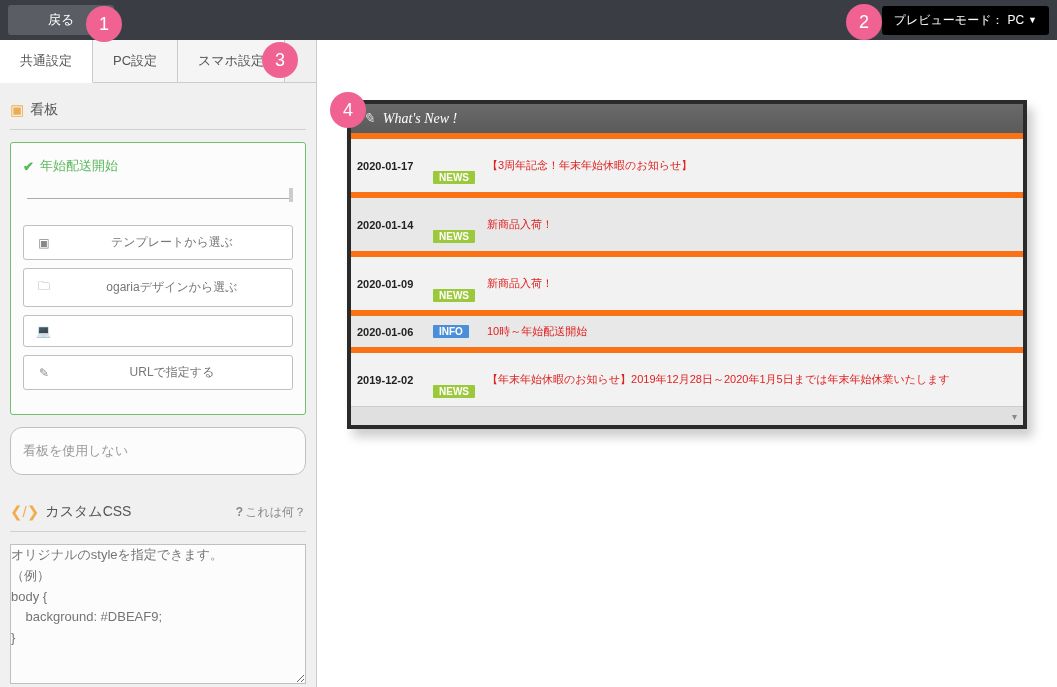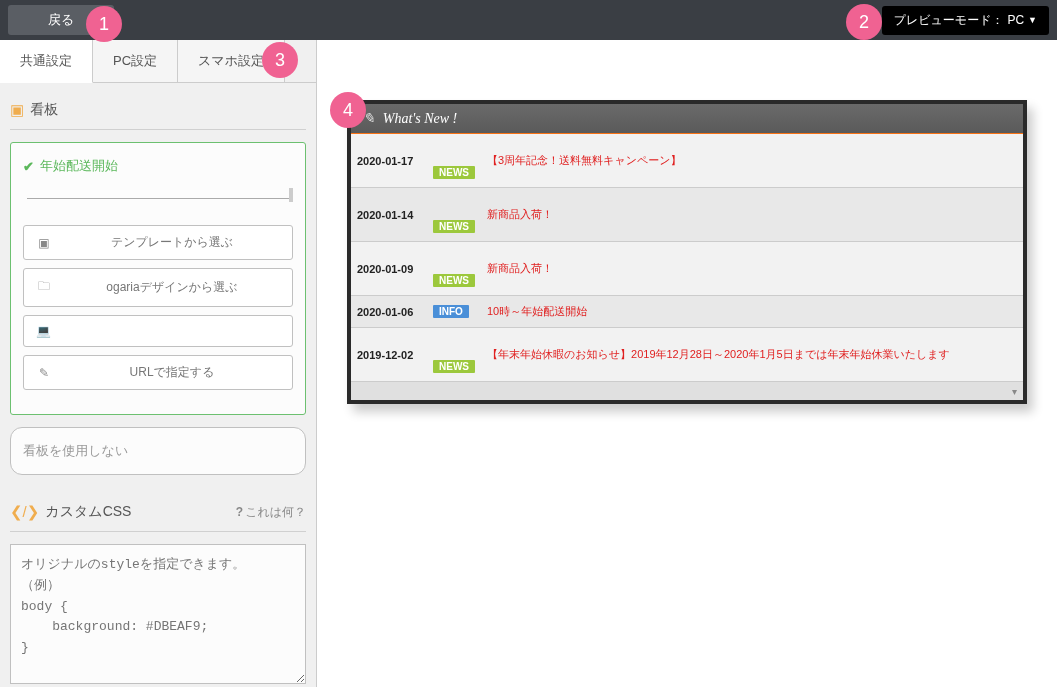--- a/index.html
+++ b/index.html
@@ -33,27 +33,27 @@
 .option-btn { display: flex; align-items: center; gap: 12px; border: 1px solid #c0c0c0; background: #fff; color: #777; font-size: 12px; padding: 8px 12px; border-radius: 3px; width: 100%; margin-bottom: 8px; cursor: pointer; justify-content: flex-start; }
 .option-btn .oi { width: 16px; text-align: center; color: #888; font-size: 12px; }
 .option-btn .lbl { flex: 1; text-align: center; }
 
 .nouse-panel { border: 1px solid #c0c0c0; background: #fcfcfc; border-radius: 12px; padding: 14px 12px; color: #999; font-size: 13px; cursor: pointer; }
 
 .css-section .section-title { justify-content: space-between; }
 .help-link { font-size: 12px; color: #888; cursor: pointer; display: flex; align-items: center; gap: 2px; }
 .help-link .q { font-weight: bold; }
 
-.css-textarea { width: 100%; height: 140px; border: 1px solid #c0c0c0; background: #fcfcfc; color: #999; font-size: 13px; padding: 10px; font-family: Liberation Mono, monospace; resize: vertical; line-height: 1.6; }
+.css-textarea { width: 100%; height: 140px; border: 1px solid #c0c0c0; background: #fcfcfc; color: #999; font-size: 13px; font-family: Liberation Sans, sans-serif; resize: vertical; line-height: 1.6; }
 
 .preview-box { border: 4px solid #2a2a2a; background: #e8e8e8; width: 680px; box-shadow: 6px 8px 10px rgba(0,0,0,0.2); }
 .preview-header { background: linear-gradient(#6a6a6a, #5a5a5a); color: #fff; padding: 6px 12px; display: flex; align-items: center; gap: 8px; font-style: italic; font-family: Georgia, serif; font-size: 14px; }
 .preview-header .ph-icon { opacity: .8; }
 .news-table { width: 100%; border-collapse: collapse; font-size: 11px; }
-.news-table tr { border-top: 1px solid #f97316; border-bottom: 1px solid #ccc; }
+.news-table tr { border-top: 6px solid #f97316; border-bottom: 1px solid #ccc; }
 .news-table td { padding: 8px 6px; vertical-align: middle; }
 .news-table tr:nth-child(odd) { background: #f2f2f2; }
 .news-table tr:nth-child(even) { background: #e8e8e8; }
 .date-cell { width: 76px; font-weight: bold; color: #222; }
 .badge-cell { width: 50px; }
 .badge { display: inline-block; padding: 1px 6px; font-size: 10px; color: #fff; font-weight: bold; border-radius: 1px; }
 .badge.news { background: #9cc83c; margin-top: 24px; }
 .badge.info { background: #4a8fd8; }
 .title-cell { color: #e02020; }
 .preview-scrollhint { height: 18px; background: #e0e0e0; display:flex; justify-content:flex-end; align-items:center; padding-right:6px; color:#888; font-size:10px; }
@@ -136,21 +136,21 @@
     <div class="preview-box">
       <div class="preview-header">
         <span class="ph-icon">✎</span>
         <span>What's  New !</span>
       </div>
       <table class="news-table">
         <tbody id="news-body">
             <tr>
               <td class="date-cell">2020-01-17</td>
               <td class="badge-cell"><span class="badge news">NEWS</span></td>
-              <td class="title-cell">【3周年記念！送料無料キャンペーン】</td>
+              <td class="title-cell">【3周年記念！年末年始休暇のお知らせ】</td>
             </tr>
             <tr>
               <td class="date-cell">2020-01-14</td>
               <td class="badge-cell"><span class="badge news">NEWS</span></td>
               <td class="title-cell">新商品入荷！</td>
             </tr>
             <tr>
               <td class="date-cell">2020-01-09</td>
               <td class="badge-cell"><span class="badge news">NEWS</span></td>
               <td class="title-cell">新商品入荷！</td>

